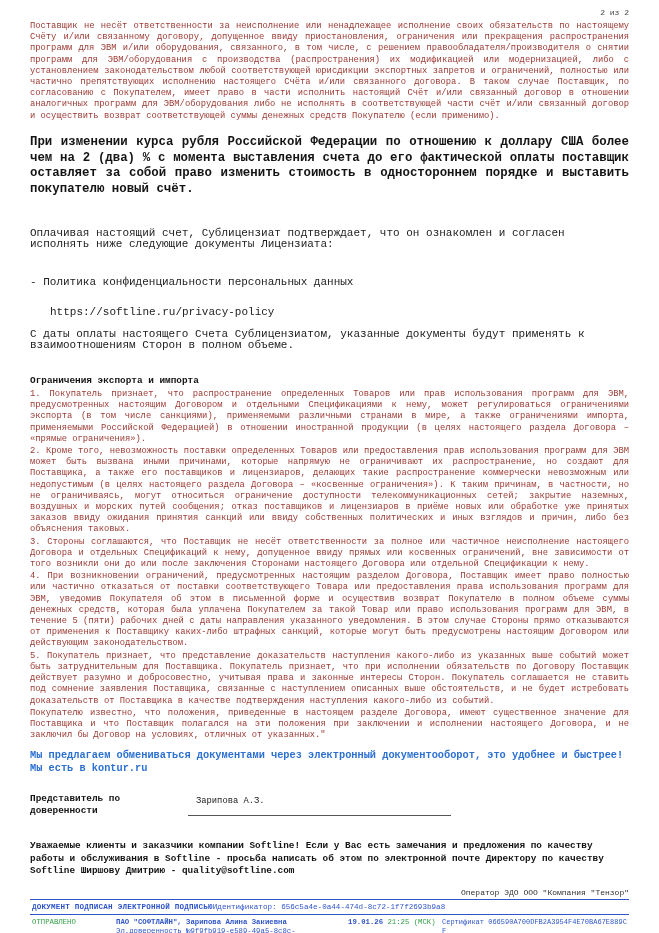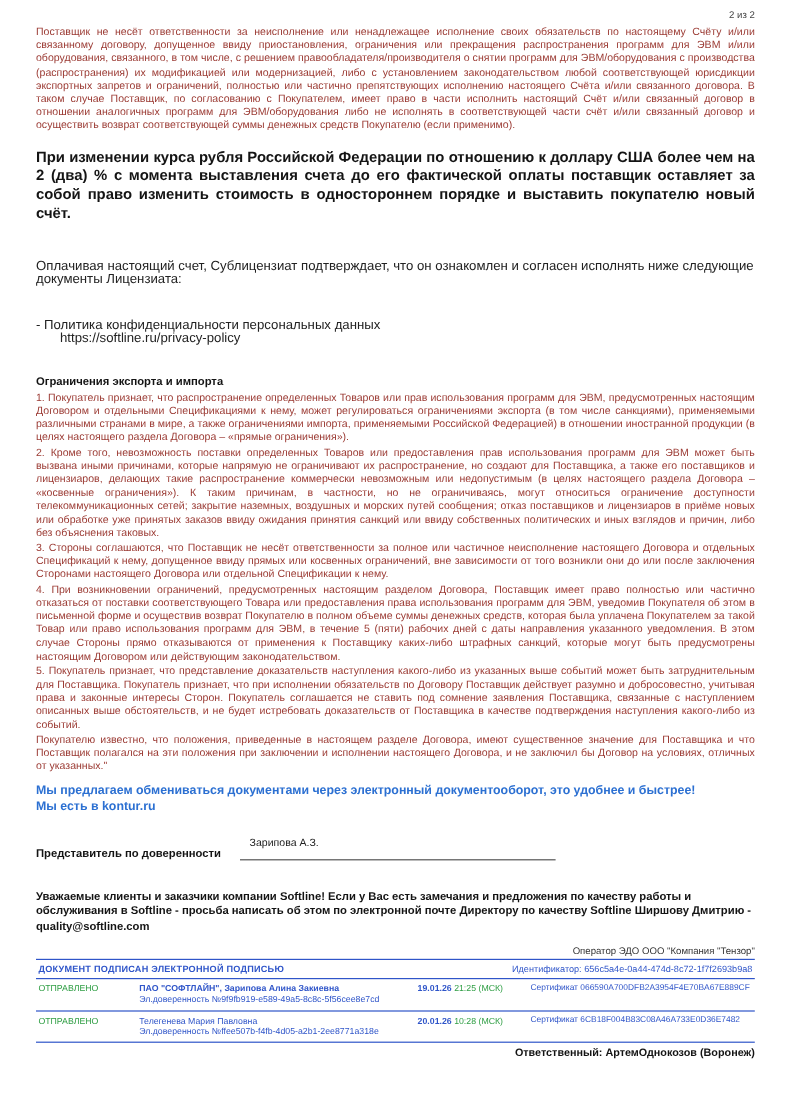--- a/index.html
+++ b/index.html
@@ -1,38 +1,38 @@
 <!DOCTYPE html>
 <html lang="ru"><head>
 <meta charset="utf-8">
 <style>
   html,body{margin:0;padding:0;background:#ffffff;}
   .page{
     position:relative;width:659px;height:933px;background:#fff;box-sizing:border-box;
     padding:8px 30px 6px 30px;overflow:hidden;
-    font-family:Liberation Sans, sans-serif;color:#1a1a1a;
+    font-family:Liberation Mono, monospace;color:#1a1a1a;
   }
   .page-num{text-align:right;font-size:8px;color:#444;}
   .p-red{font-size:8.8px;line-height:11.2px;text-align:justify;color:#9b3a33;margin:4px 0 13px 0;}
   .currency{font-size:12.4px;font-weight:700;line-height:15.8px;text-align:justify;color:#141414;margin:7px 0 0 0;}
   .note{font-size:11px;line-height:11px;color:#222;margin:0;}
   .note.intro{margin-top:30px;}
   .note.policy{margin-top:27px;}
-  .note.url{margin-top:0;padding-left:20px;}
+  .note.url{margin-top:19px;padding-left:20px;}
   .note.effective{margin-top:11px;}
   .export-title{font-size:9.4px;font-weight:700;color:#141414;margin:24px 0 3px 0;}
   .export-p{margin:0 0 1px 0;}
   .promo{margin:8px 0 0 0;font-size:10.3px;font-weight:700;color:#2c70d2;line-height:13px;white-space:pre-line;}
   .sig-block{display:flex;align-items:flex-end;margin-top:18px;}
   .sig-label{width:158px;font-size:9.4px;font-weight:700;color:#141414;line-height:11.5px;}
-  .sig-area{flex:0 0 255px;margin-left:12px;border-bottom:1px solid #555;padding:0 0 9px 8px;font-size:8.8px;color:#222;}
+  .sig-area{flex:0 0 255px;border-bottom:1px solid #555;padding:0 0 9px 8px;font-size:8.8px;color:#222;}
   .quality{margin:24px 0 0 0;font-size:9.4px;font-weight:700;color:#141414;line-height:12.5px;}
   .operator{margin-top:10px;text-align:right;font-size:8px;color:#333;}
   .stamp{margin-top:2px;color:#2f55c9;}
-  .stamp-header{display:flex;justify-content:space-between;align-items:baseline;
+  .stamp-header{display:flex;align-items:baseline;
     border-top:1.5px solid #2f55c9;border-bottom:1.5px solid #2f55c9;padding:3px 2px;font-size:7.6px;}
   .stamp-title{font-weight:700;letter-spacing:.2px;}
   .stamp-row{display:grid;grid-template-columns:80px 228px 90px 1fr;column-gap:4px;
     padding:3px 2px 4px 2px;border-bottom:1.5px solid #2f55c9;font-size:7.3px;line-height:9.3px;align-items:start;}
   .stamp-status{color:#2f9e44;}
   .stamp-party-name{font-weight:700;}
   .stamp-signer:empty{display:none;}
   .stamp-date{font-weight:700;}
   .stamp-time{color:#2f9e44;}
   .stamp-cert{font-size:7px;word-break:break-all;}
@@ -45,20 +45,21 @@
 
   <div class="page-num">2 из 2</div>
 
   <p class="p-red">Поставщик не несёт ответственности за неисполнение или ненадлежащее исполнение своих обязательств по настоящему Счёту и/или связанному договору, допущенное ввиду приостановления, ограничения или прекращения распространения программ для ЭВМ и/или оборудования, связанного, в том числе, с решением правообладателя/производителя о снятии программ для ЭВМ/оборудования с производства (распространения) их модификацией или модернизацией, либо с установлением законодательством любой соответствующей юрисдикции экспортных запретов и ограничений, полностью или частично препятствующих исполнению настоящего Счёта и/или связанного договора. В таком случае Поставщик, по согласованию с Покупателем, имеет право в части исполнить настоящий Счёт и/или связанный договор в отношении аналогичных программ для ЭВМ/оборудования либо не исполнять в соответствующей части счёт и/или связанный договор и осуществить возврат соответствующей суммы денежных средств Покупателю (если применимо).</p>
 
   <p class="currency">При изменении курса рубля Российской Федерации по отношению к доллару США более чем на 2 (два) % с момента выставления счета до его фактической оплаты поставщик оставляет за собой право изменить стоимость в одностороннем порядке и выставить покупателю новый счёт.</p>
 
   <p class="note intro">Оплачивая настоящий счет, Сублицензиат подтверждает, что он ознакомлен и согласен исполнять ниже следующие документы Лицензиата:</p>
   <p class="note policy">- Политика конфиденциальности персональных данных</p>
   <p class="note url">https://softline.ru/privacy-policy</p>
+  <p class="note effective">С даты оплаты настоящего Счета Сублицензиатом, указанные документы будут применять к взаимоотношениям Сторон в полном объеме.</p>
 
   <div class="export-title">Ограничения экспорта и импорта</div>
   <p class="p-red export-p">1. Покупатель признает, что распространение определенных Товаров или прав использования программ для ЭВМ, предусмотренных настоящим Договором и отдельными Спецификациями к нему, может регулироваться ограничениями экспорта (в том числе санкциями), применяемыми различными странами в мире, а также ограничениями импорта, применяемыми Российской Федерацией) в отношении иностранной продукции (в целях настоящего раздела Договора – «прямые ограничения»).</p>
   <p class="p-red export-p">2. Кроме того, невозможность поставки определенных Товаров или предоставления прав использования программ для ЭВМ может быть вызвана иными причинами, которые напрямую не ограничивают их распространение, но создают для Поставщика, а также его поставщиков и лицензиаров, делающих такие распространение коммерчески невозможным или недопустимым (в целях настоящего раздела Договора – «косвенные ограничения»). К таким причинам, в частности, но не ограничиваясь, могут относиться ограничение доступности телекоммуникационных сетей; закрытие наземных, воздушных и морских путей сообщения; отказ поставщиков и лицензиаров в приёме новых или обработке уже принятых заказов ввиду ожидания принятия санкций или ввиду собственных политических и иных взглядов и причин, либо без объяснения таковых.</p>
   <p class="p-red export-p">3. Стороны соглашаются, что Поставщик не несёт ответственности за полное или частичное неисполнение настоящего Договора и отдельных Спецификаций к нему, допущенное ввиду прямых или косвенных ограничений, вне зависимости от того возникли они до или после заключения Сторонами настоящего Договора или отдельной Спецификации к нему.</p>
   <p class="p-red export-p">4. При возникновении ограничений, предусмотренных настоящим разделом Договора, Поставщик имеет право полностью или частично отказаться от поставки соответствующего Товара или предоставления права использования программ для ЭВМ, уведомив Покупателя об этом в письменной форме и осуществив возврат Покупателю в полном объеме суммы денежных средств, которая была уплачена Покупателем за такой Товар или право использования программ для ЭВМ, в течение 5 (пяти) рабочих дней с даты направления указанного уведомления. В этом случае Стороны прямо отказываются от применения к Поставщику каких-либо штрафных санкций, которые могут быть предусмотрены настоящим Договором или действующим законодательством.</p>
   <p class="p-red export-p">5. Покупатель признает, что представление доказательств наступления какого-либо из указанных выше событий может быть затруднительным для Поставщика. Покупатель признает, что при исполнении обязательств по Договору Поставщик действует разумно и добросовестно, учитывая права и законные интересы Сторон. Покупатель соглашается не ставить под сомнение заявления Поставщика, связанные с наступлением описанных выше обстоятельств, и не будет истребовать доказательств от Поставщика в качестве подтверждения наступления какого-либо из событий.</p>
   <p class="p-red export-p">Покупателю известно, что положения, приведенные в настоящем разделе Договора, имеют существенное значение для Поставщика и что Поставщик полагался на эти положения при заключении и исполнении настоящего Договора, и не заключил бы Договор на условиях, отличных от указанных."</p>
 
   <p class="promo">Мы предлагаем обмениваться документами через электронный документооборот, это удобнее и быстрее!

